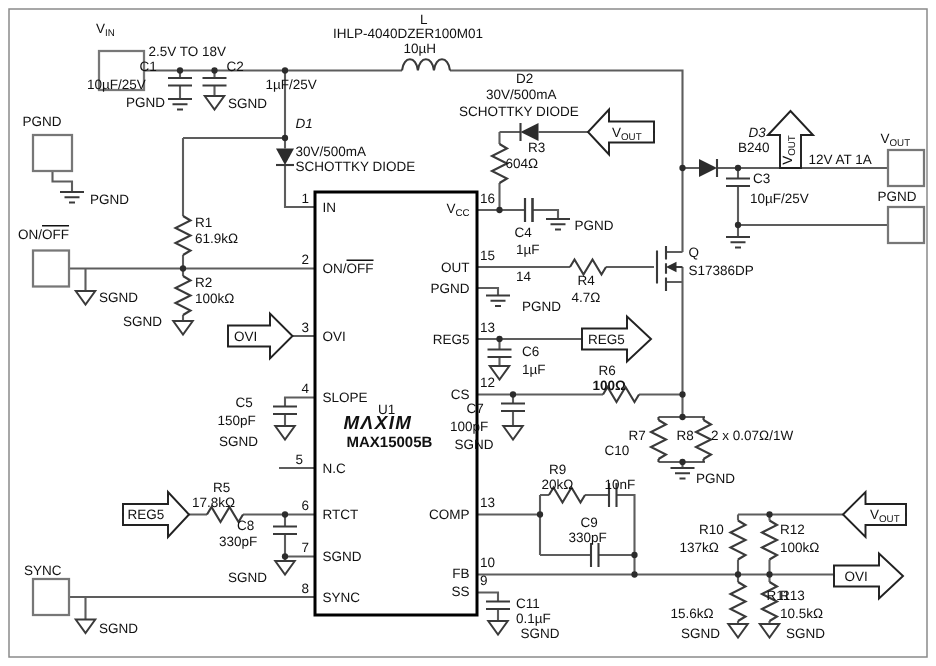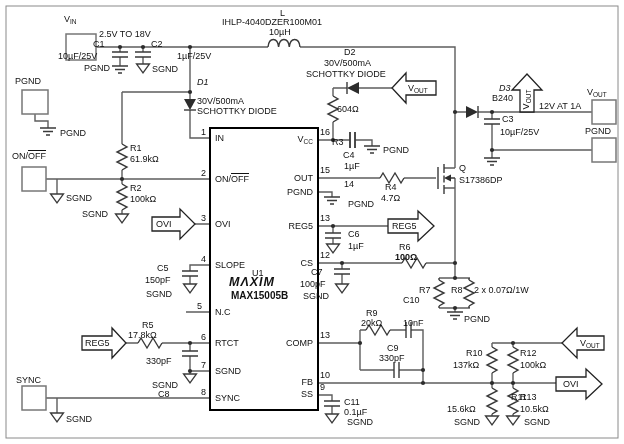--- a/index.html
+++ b/index.html
@@ -208,21 +208,21 @@
 <div class="lbl" style="left:269px;top:27px;">10µH</div>
 
 <div class="lbl" style="left:197px;top:77px;font-style:italic;">D1</div>
 <div class="lbl" style="left:197px;top:96px;">30V/500mA</div>
 <div class="lbl" style="left:197px;top:106px;">SCHOTTKY DIODE</div>
 
 <div class="lbl" style="left:344px;top:47px;">D2</div>
 <div class="lbl" style="left:324px;top:58px;">30V/500mA</div>
 <div class="lbl" style="left:306px;top:69px;">SCHOTTKY DIODE</div>
 <div class="lbl" style="left:408px;top:83px;"><span>V</span><sub>OUT</sub></div>
-<div class="lbl" style="left:332px;top:93px;margin-top:44px;">R3</div>
+<div class="lbl" style="left:352px;top:93px;">R3</div>
 <div class="lbl" style="left:337px;top:104px;">604Ω</div>
 
 <div class="lbl" style="left:499px;top:83px;font-style:italic;">D3</div>
 <div class="lbl" style="left:492px;top:93px;">B240</div>
 <div class="lbl rt" style="left:515px;top:93px;width:24px;"><span>V</span><sub>OUT</sub></div>
 <div class="lbl" style="left:539px;top:101px;">12V AT 1A</div>
 <div class="lbl" style="left:587px;top:87px;"><span>V</span><sub>OUT</sub></div>
 <div class="lbl" style="left:502px;top:114px;">C3</div>
 <div class="lbl" style="left:500px;top:127px;">10µF/25V</div>
 <div class="lbl" style="left:585px;top:126px;">PGND</div>
@@ -241,21 +241,21 @@
 <div class="lbl" style="left:145px;top:275px;">150pF</div>
 <div class="lbl" style="left:146px;top:289px;">SGND</div>
 
 <div class="lbl" style="left:252px;top:268px;">U1</div>
 <div class="lbl logo" style="left:229px;top:277px;">MΛXIM</div>
 <div class="lbl part" style="left:231px;top:291px;">MAX15005B</div>
 
 <div class="lbl" style="left:142px;top:320px;">R5</div>
 <div class="lbl" style="left:128px;top:330px;">17.8kΩ</div>
 <div class="lbl" style="left:85px;top:338px;">REG5</div>
-<div class="lbl" style="left:158px;top:345px;margin-top:44px;">C8</div>
+<div class="lbl" style="left:158px;top:345px;">C8</div>
 <div class="lbl" style="left:146px;top:356px;">330pF</div>
 <div class="lbl" style="left:152px;top:380px;">SGND</div>
 
 <div class="lbl" style="left:16px;top:375px;">SYNC</div>
 <div class="lbl" style="left:66px;top:414px;">SGND</div>
 
 <div class="lbl" style="left:343px;top:150px;">C4</div>
 <div class="lbl" style="left:344px;top:161px;">1µF</div>
 <div class="lbl" style="left:383px;top:145px;">PGND</div>
 

